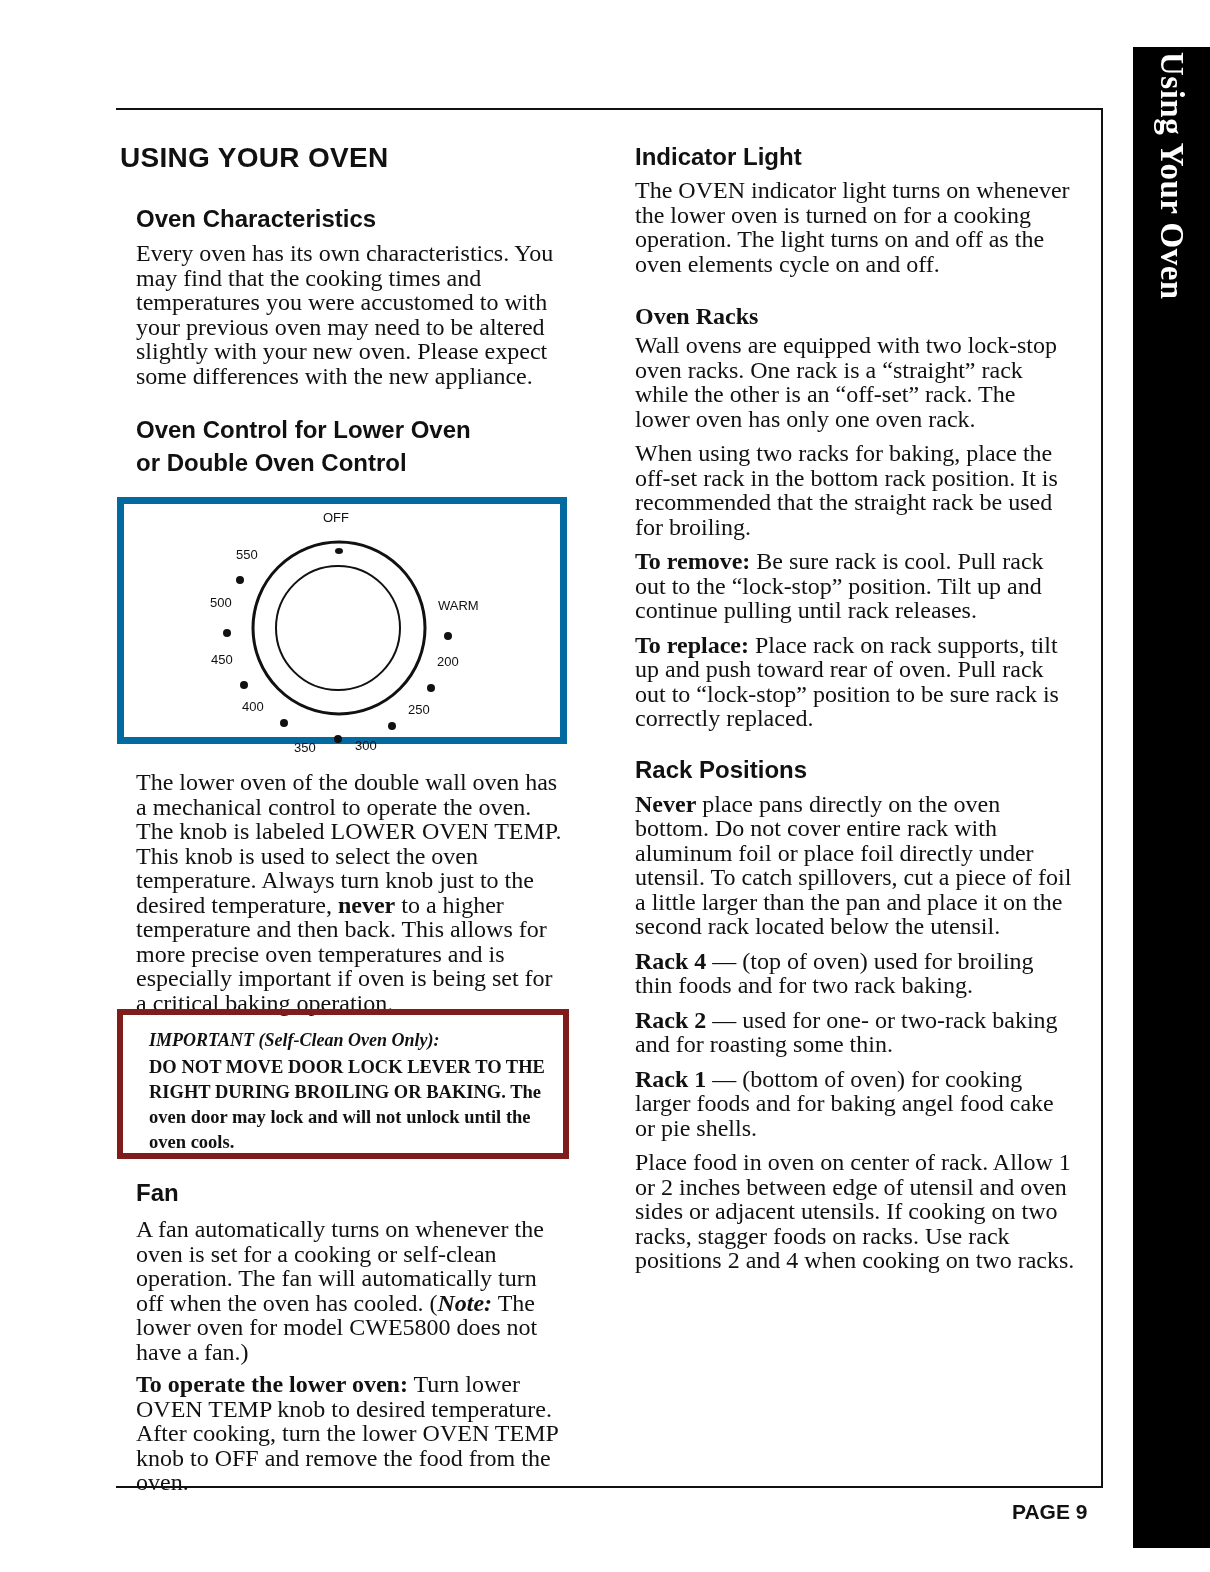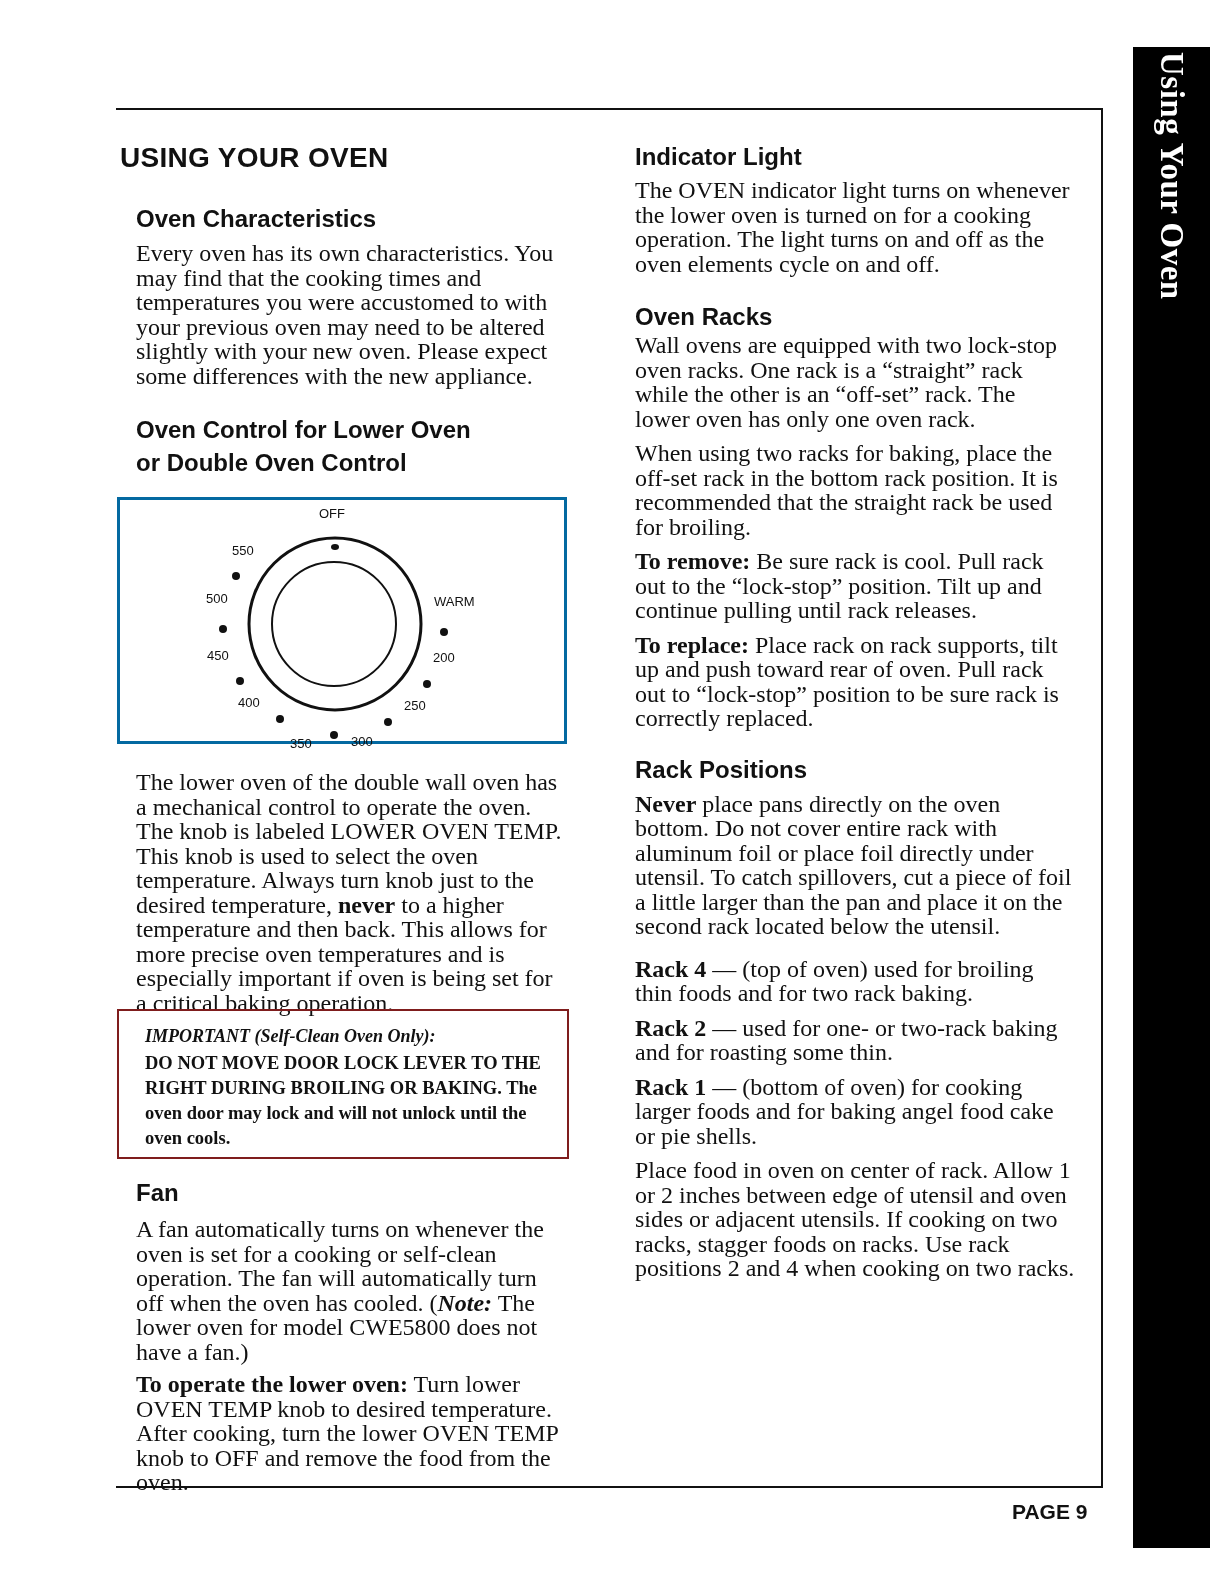--- a/index.html
+++ b/index.html
@@ -23,25 +23,25 @@
     .col-left { left: 120px; top: 138px; width: 450px; }
     .col-right { left: 635px; top: 140px; width: 440px; }
 
     h1.main-title { font-family: "Liberation Sans", sans-serif; font-size: 28px; font-weight: bold; margin: 0; letter-spacing: 0.3px; line-height: 40px; }
     h2.sec { font-family: "Liberation Sans", sans-serif; font-size: 24px; font-weight: bold; margin: 0; line-height: 33px; }
     p.body { font-family: "Liberation Serif", serif; font-size: 24px; line-height: 24.5px; margin: 0; }
     b { font-weight: bold; }
 
     .indent { padding-left: 16px; }
 
-    .dial-box { position: absolute; left: 117px; top: 497px; width: 450px; height: 247px; border: 3px solid #0369a1; box-sizing: border-box; }
+    .dial-box { position: absolute; left: 117px; top: 497px; width: 450px; height: 247px; border: 7px solid #0369a1; box-sizing: border-box; }
     .dial-svg { position: absolute; left: 0; top: 0; }
     .dial-label { position: absolute; font-family: "Liberation Sans", sans-serif; font-size: 13px; color: #111; }
 
-    .important-box { position: absolute; left: 117px; top: 1009px; width: 452px; height: 150px; border: 2px solid #7f1d1d; box-sizing: border-box; padding: 12px 10px 0 26px; }
+    .important-box { position: absolute; left: 117px; top: 1009px; width: 452px; height: 150px; border: 6px solid #7f1d1d; box-sizing: border-box; padding: 12px 10px 0 26px; }
     .imp-head { font-family: "Liberation Serif", serif; font-style: italic; font-weight: bold; font-size: 18px; line-height: 26px; margin: 0 0 2px 0; }
     .imp-body { font-family: "Liberation Serif", serif; font-weight: bold; font-size: 18.5px; line-height: 25px; margin: 0; }
   </style>
 </head>
 <body>
 
 <div class="frame-top"></div>
 <div class="frame-right"></div>
 <div class="frame-bottom"></div>
 
@@ -100,29 +100,29 @@
 <div class="col" style="left:136px; top:1176px; width:432px;">
   <h2 class="sec">Fan</h2>
   <p class="body" style="margin-top:8px;"><span>A fan automatically turns on whenever the oven is set for a cooking or self-clean operation. The fan will automatically turn off when the oven has cooled. (</span><b><i>Note:</i></b><span> The lower oven for model CWE5800 does not have a fan.)</span></p>
   <p class="body" style="margin-top:8px;"><b>To operate the lower oven:</b><span>  Turn lower OVEN TEMP knob to desired temperature. After cooking, turn the lower OVEN TEMP knob to OFF and remove the food from the oven.</span></p>
 </div>
 
 <div class="col col-right">
   <h2 class="sec">Indicator Light</h2>
   <p class="body" style="margin-top:5px;">The OVEN indicator light turns on whenever the lower oven is turned on for a cooking operation. The light turns on and off as the oven elements cycle on and off.</p>
 
-  <h2 class="sec" style="margin-top:24px;">Oven Racks</h2>
+  <h2 class="sec" style="margin-top:24px;font-family:Liberation Serif, serif;">Oven Racks</h2>
   <p class="body" style="">Wall ovens are equipped with two lock-stop oven racks. One rack is a “straight” rack while the other is an “off-set” rack. The lower oven has only one oven rack.</p>
   <p class="body" style="margin-top:10px;">When using two racks for baking, place the off-set rack in the bottom rack position. It is recommended that the straight rack be used for broiling.</p>
   <p class="body" style="margin-top:10px;"><b>To remove:</b><span>  Be sure rack is cool. Pull rack out to the “lock-stop” position. Tilt up and continue pulling until rack releases.</span></p>
   <p class="body" style="margin-top:10px;"><b>To replace:</b><span>  Place rack on rack supports, tilt up and push toward rear of oven. Pull rack out to “lock-stop” position to be sure rack is correctly replaced.</span></p>
 
   <h2 class="sec" style="margin-top:22px;">Rack Positions</h2>
   <p class="body" style="margin-top:6px;"><b>Never</b><span> place pans directly on the oven bottom. Do not cover entire rack with aluminum foil or place foil directly under utensil. To catch spillovers, cut a piece of foil a little larger than the pan and place it on the second rack located below the utensil.</span></p>
 
-  <p class="body" style="margin-top:18px;"><b>Rack 4</b><span> — (top of oven) used for broiling thin foods and for two rack baking.</span></p>
+  <p class="body" style="margin-top:10px;"><b>Rack 4</b><span> — (top of oven) used for broiling thin foods and for two rack baking.</span></p>
   <p class="body" style="margin-top:10px;"><b>Rack 2</b><span> — used for one- or two-rack baking and for roasting some thin.</span></p>
   <p class="body" style="margin-top:10px;"><b>Rack 1</b><span> — (bottom of oven) for cooking larger foods and for baking angel food cake or pie shells.</span></p>
 
   <p class="body" style="margin-top:10px;">Place food in oven on center of rack. Allow 1 or 2 inches between edge of utensil and oven sides or adjacent utensils. If cooking on two racks, stagger foods on racks. Use rack positions 2 and 4 when cooking on two racks.</p>
 </div>
 
 <div class="page-num">PAGE 9</div>
 
 </body></html>

